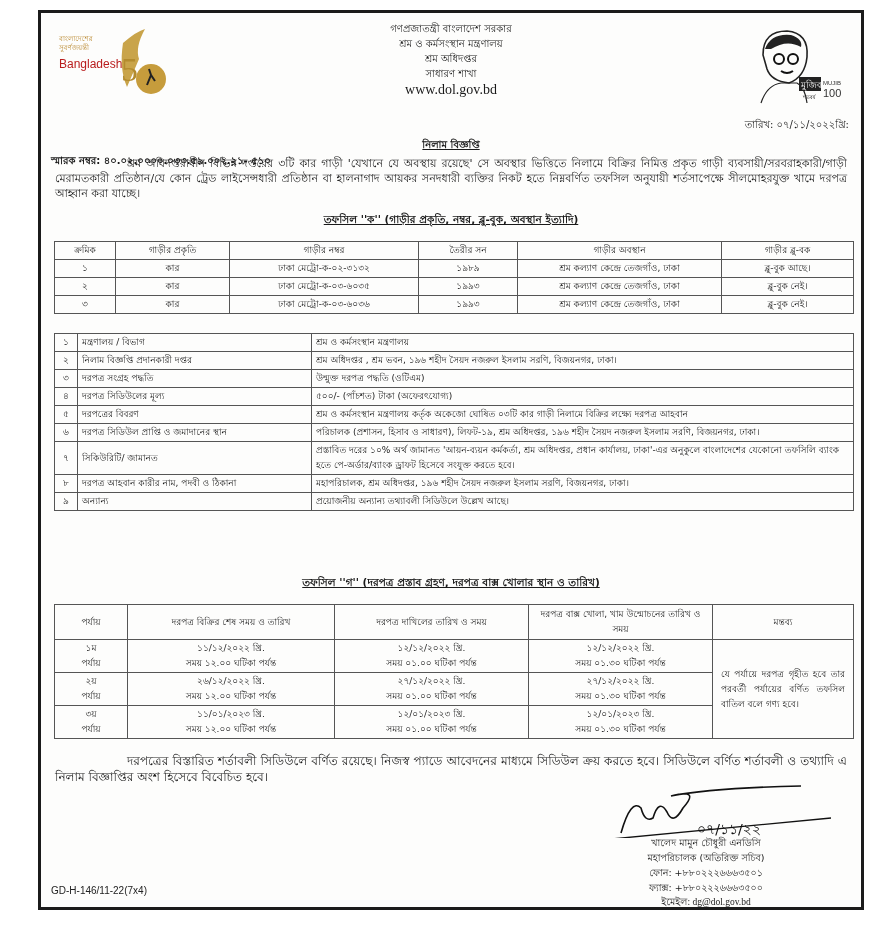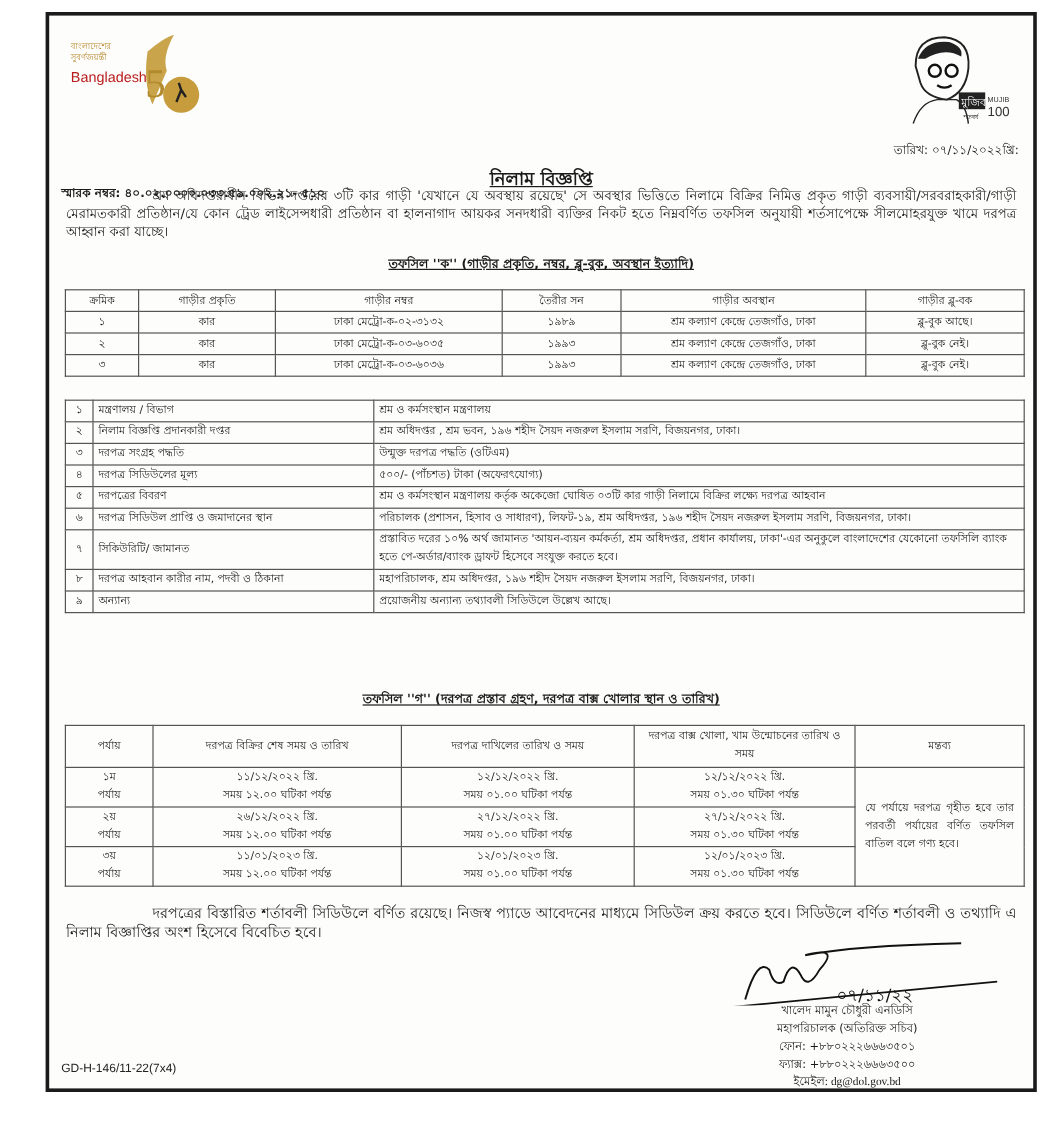--- a/index.html
+++ b/index.html
@@ -10,21 +10,21 @@
   .logo-left { position: absolute; left: 18px; top: 14px; width: 120px; height: 70px; }
   .logo-left .bn { position: absolute; left: 0; top: 8px; font-size: 7px; color: #b8862b; line-height: 9px; }
   .logo-left .en { position: absolute; left: 0; top: 30px; font-family: "Liberation Sans", sans-serif;
                    font-size: 12px; color: #b91c1c; }
   .logo-left .shape { position: absolute; left: 58px; top: 2px; width: 50px; height: 70px; }
   .logo-right { position: absolute; right: 20px; top: 12px; width: 100px; height: 80px; }
   .header { position: absolute; left: 0; right: 0; top: 8px; text-align: center; font-size: 10px; line-height: 15px; }
   .header .web { font-family: "Liberation Serif", serif; font-size: 14px; line-height: 18px; }
   .memo { position: absolute; left: 10px; top: 104px; font-size: 10px; font-weight: bold; margin-top: 36px; }
   .date { position: absolute; right: 12px; top: 104px; font-size: 10px; }
-  .title { position: absolute; left: 0; right: 0; top: 124px; text-align: center; font-size: 15px;
+  .title { position: absolute; left: 0; right: 0; top: 124px; text-align: center; font-size: 10px;
            font-weight: bold; text-decoration: underline; }
   .intro { position: absolute; left: 14px; right: 14px; top: 143px; font-size: 11px; line-height: 15px;
            text-indent: 72px; text-align: justify; }
   .sec-title { position: absolute; left: 0; right: 0; text-align: center; font-size: 10.5px; font-weight: bold; }
   .sec-title.u { text-decoration: underline; }
   table { border-collapse: collapse; position: absolute; font-size: 9px; }
   td, th { border: 1px solid #555; padding: 1px 4px; font-weight: normal; vertical-align: middle; }
   .t1 { left: 13px; top: 228px; width: 800px; }
   .t1 td, .t1 th { text-align: center; height: 14px; }
   .t2 { left: 13px; top: 320px; width: 800px; }
@@ -53,20 +53,27 @@
     </div>
     <div class="en">Bangladesh</div>
     <svg class="shape" viewBox="0 0 50 70">
       <path d="M6 14 Q20 2 28 0 Q18 18 22 30 L10 58 Q2 40 6 14Z" fill="#c9a44a"></path>
       <text x="4" y="52" font-size="34" fill="#b38b2e" font-family="Liberation Serif, serif">5</text>
       <circle cx="34" cy="50" r="15" fill="#c69c3c"></circle>
       <path d="M32 40 L34 46 L30 56 M34 46 L38 52" stroke="#222" stroke-width="2" fill="none"></path>
     </svg>
   </div>
 
+  <div class="header">
+    <div>গণপ্রজাতন্ত্রী বাংলাদেশ সরকার</div>
+    <div>শ্রম ও কর্মসংস্থান মন্ত্রণালয়</div>
+    <div>শ্রম অধিদপ্তর</div>
+    <div>সাধারণ শাখা</div>
+    <div class="web">www.dol.gov.bd</div>
+  </div>
 
   <svg class="logo-right" viewBox="0 0 100 80">
     <path d="M22 30 Q22 6 46 6 Q68 8 66 32 Q64 52 48 58 Q30 56 26 44 Z" fill="none" stroke="#222" stroke-width="1.6"></path>
     <path d="M24 24 Q30 8 50 10 Q62 14 60 22 Q46 14 30 24 Z" fill="#222"></path>
     <circle cx="38" cy="34" r="5" fill="none" stroke="#111" stroke-width="2"></circle>
     <circle cx="52" cy="34" r="5" fill="none" stroke="#111" stroke-width="2"></circle>
     <path d="M40 46 Q46 50 52 46" stroke="#111" stroke-width="2" fill="none"></path>
     <path d="M20 78 Q26 60 40 58 L56 58 Q64 62 66 78" fill="none" stroke="#222" stroke-width="1.2"></path>
     <rect x="58" y="52" width="22" height="14" fill="#222"></rect>
     <text x="60" y="63" font-size="9" fill="#fff">মুজিব</text>

